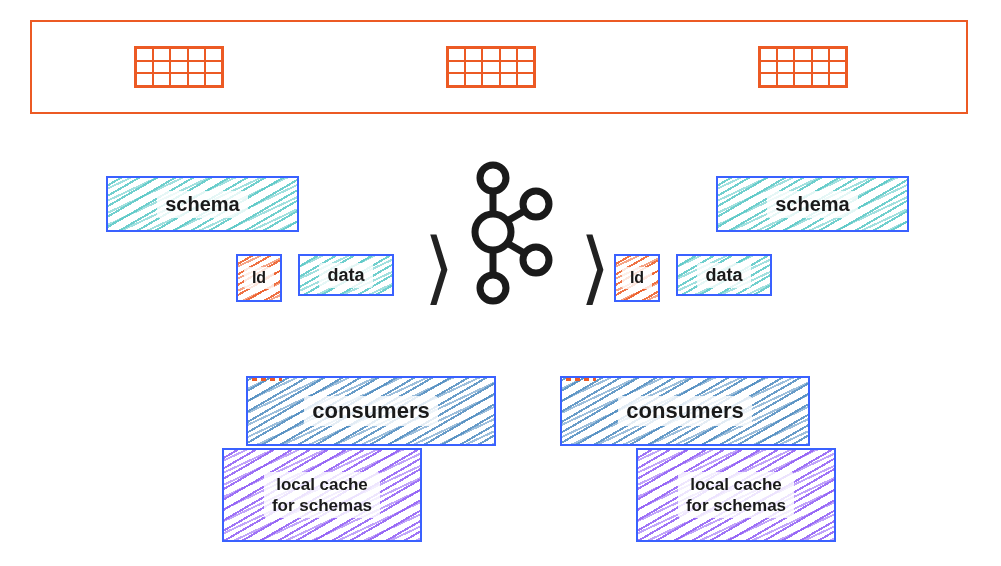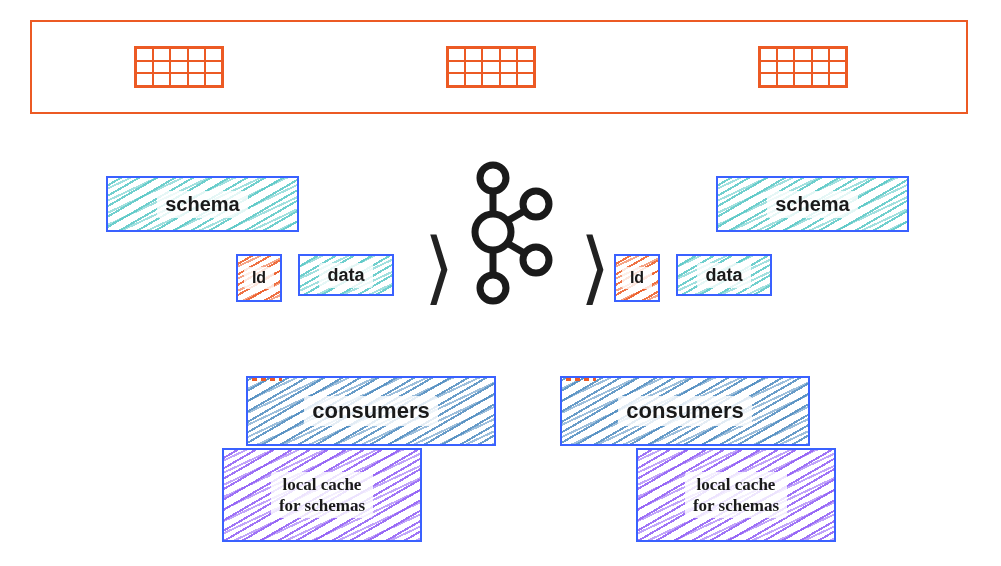--- a/index.html
+++ b/index.html
@@ -112,21 +112,21 @@
     font-size: 22px;
   }
   .cache-box {
     --fill:#8f5cf5;
     border-color:#3a61ff;
     width: 200px; height: 94px;
     position: absolute;
     font-size: 17px;
     line-height: 1.25;
   }
-  .cache-box .label { white-space: pre-line; font-family: Liberation Serif, serif; }
+  .cache-box .label { white-space: pre-line; }
   
   .scribble-box .tick {
     position:absolute;
     left:4px; top:-1px;
     width:30px; height:4px;
     z-index:3;
     background: repeating-linear-gradient(
       90deg, #ec5a24 0 5px, transparent 5px 9px
     );
   }

